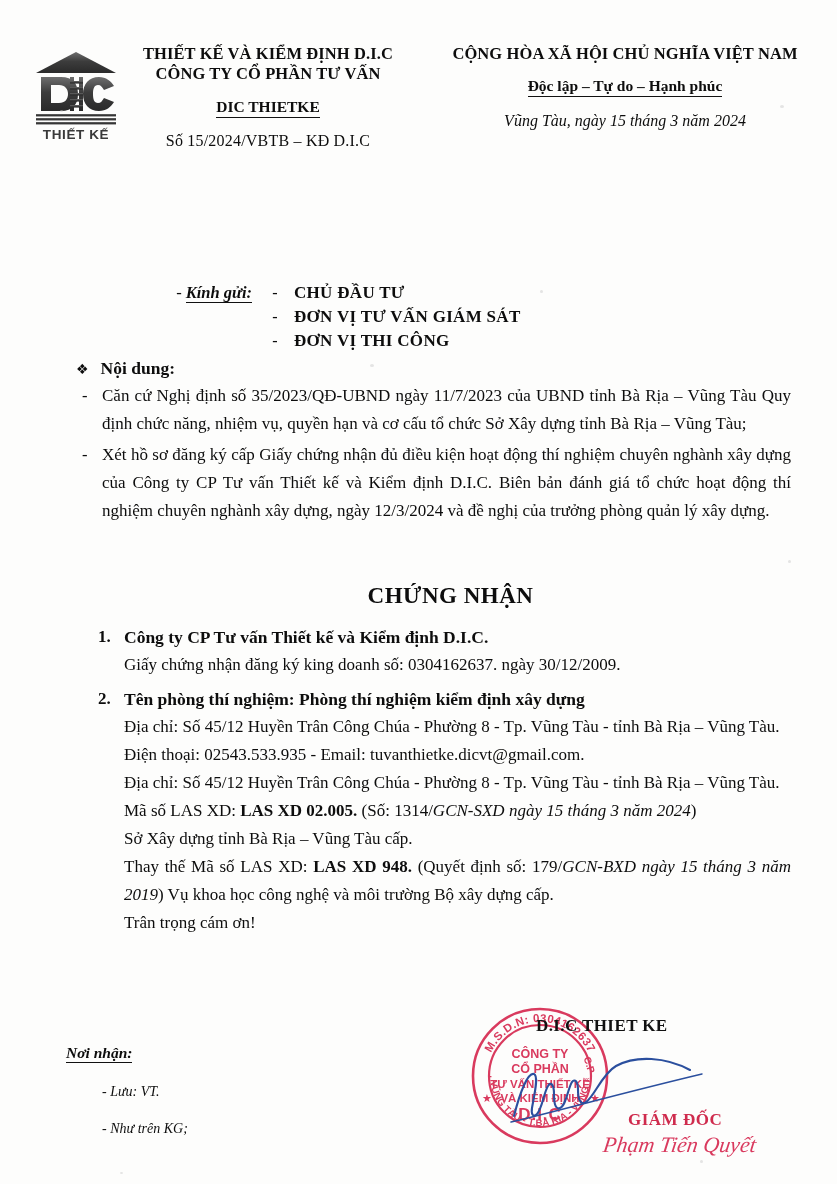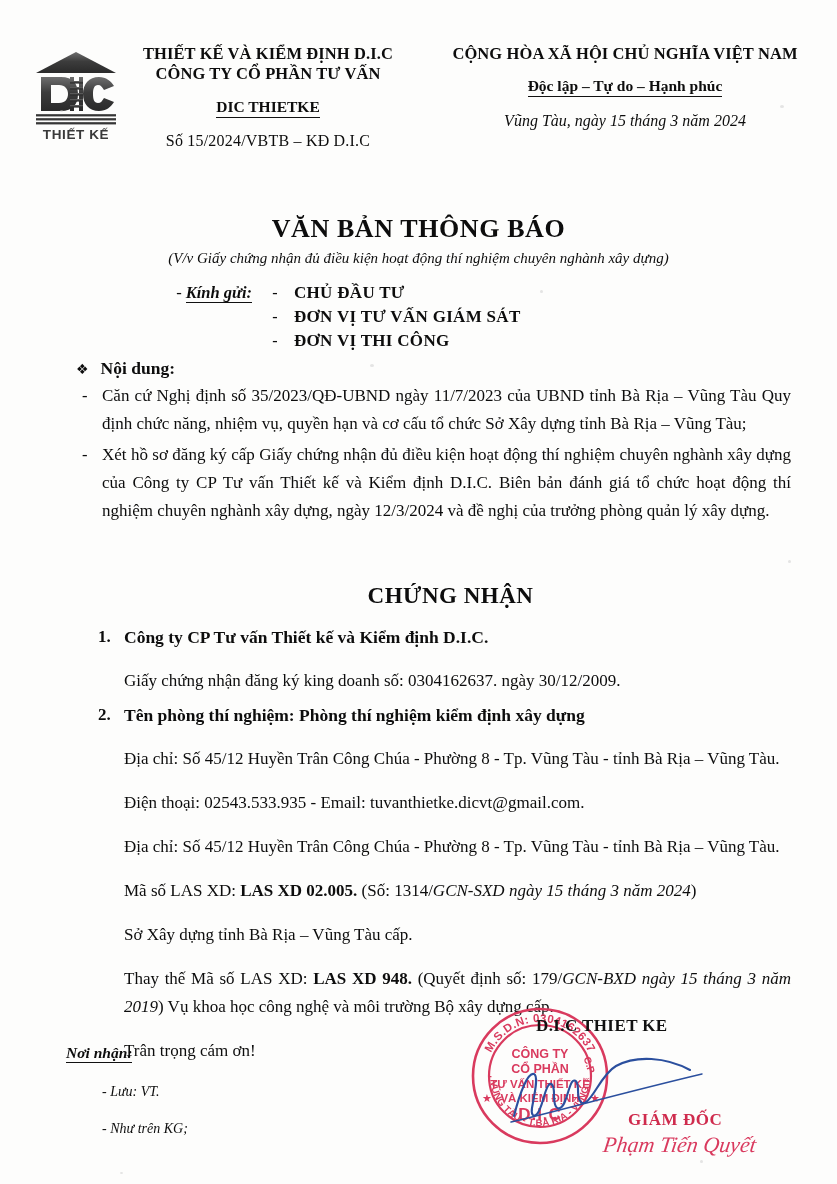--- a/index.html
+++ b/index.html
@@ -231,21 +231,20 @@
     flex: 1;
   }
   .num-title {
     font-weight: bold;
     font-size: 17.5px;
     line-height: 28px;
   }
   .num-line {
     font-size: 17px;
     line-height: 28px;
-    margin-top: 16px;
   }
   .num-line.justify {
     text-align: justify;
     text-justify: inter-word;
   }
   .item2 { margin-top: 6px; }
   b.tight { font-weight: bold; }
   i.tight { font-style: italic; }
 
   
@@ -376,24 +375,20 @@
 
     <div class="hdr-right">
       <div class="nation-line">CỘNG HÒA XÃ HỘI CHỦ NGHĨA VIỆT NAM</div>
       <div class="motto">
         <span class="underline-word">Độc lập – Tự do – Hạnh phúc</span>
       </div>
       <div class="place-date">Vũng Tàu, ngày  15  tháng  3  năm 2024</div>
     </div>
   </div>
 
-  <div class="title-block">
-    <div class="doc-title">VĂN BẢN THÔNG BÁO</div>
-    <div class="doc-subtitle">(V/v Giấy chứng nhận đủ điều kiện hoạt động thí nghiệm chuyên nghành xây dựng)</div>
-  </div>
 
   <div class="recipients">
     <div class="recip-row">
       <div class="recip-label-cell">
         <span class="recip-dash-pre">-</span><span class="recip-label-ul">Kính gửi:</span>
       </div>
       <div class="recip-bullet">-</div>
       <div class="recip-text">CHỦ ĐẦU TƯ</div>
     </div>
     <div class="recip-row">

